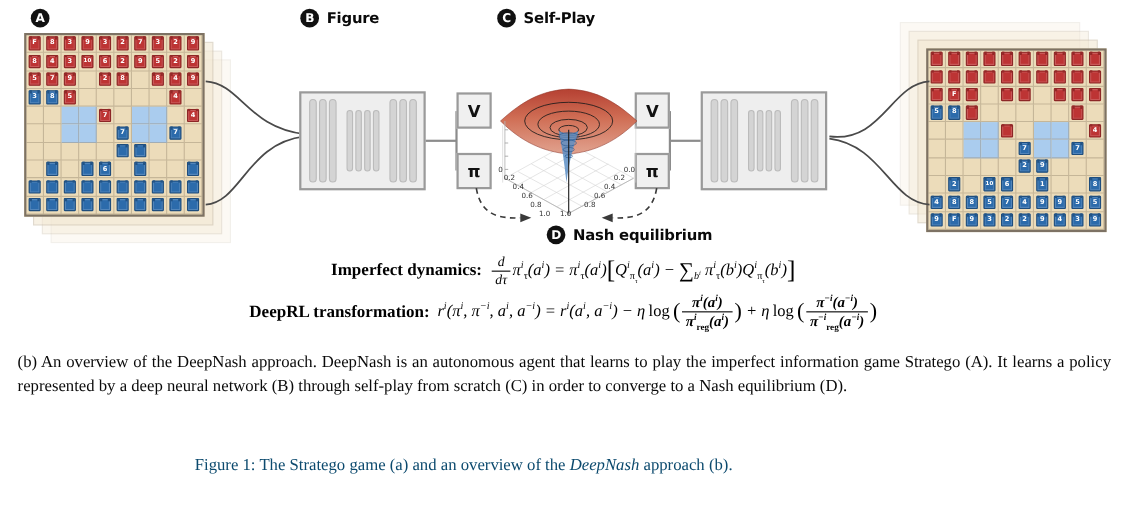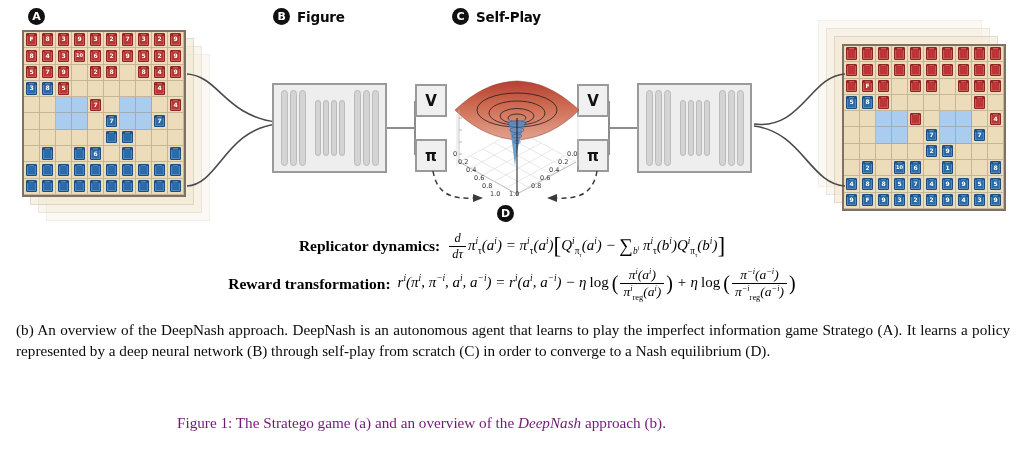--- a/index.html
+++ b/index.html
@@ -109,38 +109,38 @@
   }
   .eqrow + .eqrow{margin-top:7px;}
   .eqlab{font-family:"Liberation Serif",serif;font-weight:700;font-size:15.5px;margin-right:7px;}
   .m{font-family:"Liberation Serif",serif;font-style:italic;}
   .up{font-style:normal;text-align:right;}
   sup,sub{font-size:62%;font-style:italic;line-height:0;}
   sub.rm{font-style:normal;}
   .frac{display:inline-block;vertical-align:middle;text-align:center;margin:0 2px;}
   .frac .num{display:block;border-bottom:1px solid #000;padding:0 3px 1px;font-size:12.5px;}
   .frac .den{display:block;padding:1px 3px 0;font-size:12.5px;}
-  .bigfrac .num,.bigfrac .den{font-size:13.5px;}
+  .bigfrac .num,.bigfrac .den{font-size:13.5px;font-weight:bold;}
   .paren{font-size:20px;font-style:normal;vertical-align:middle;}
   .bigbr{font-size:23px;font-style:normal;vertical-align:-3px;}
   .sum{font-size:19px;font-style:normal;vertical-align:-2px;}
 
   
   .caption{
     position:absolute;left:16px;top:320px;width:994px;
     font-family:"Liberation Serif",serif;
     font-size:15.2px;line-height:1.38;
     text-align:justify;
     color:#0a0a0a;
   }
   .figcap{
     position:absolute;left:0;top:414px;width:843px;
     text-align:center;
     font-family:"Liberation Serif",serif;
-    font-size:15.2px;color:#701a75;
+    font-size:15.2px;color:#0c4a6e;
   }
   .it{font-style:italic;}
 
   
   .plotwrap{position:absolute;}
   .ticklbl{
     position:absolute;
     font-family:"DejaVu Sans",sans-serif;
     font-size:6.5px;color:#333;
   }
@@ -156,20 +156,21 @@
   <div class="seclabel" style="left:273px;top:8px;">
     <span class="badge">B</span>
     <span>Figure</span>
   </div>
   <div class="seclabel" style="left:452px;top:8px;">
     <span class="badge">C</span>
     <span>Self-Play</span>
   </div>
   <div class="seclabel" style="left:497px;top:205px;">
     <span class="badge">D</span>
+    <span>Nash equilibrium</span>
   </div>
 
   <div class="boardwrap" style="left:22px;top:30px;width:190px;height:195px;">
     <div class="ghost" style="left:24px;top:24px;width:164px;height:167px;opacity:.22;"></div>
     <div class="ghost" style="left:16px;top:16px;width:164px;height:167px;opacity:.35;"></div>
     <div class="ghost" style="left:8px;top:8px;width:164px;height:167px;opacity:.55;"></div>
     <div class="board" id="board-left" style="left:0;top:0;width:164px;height:167px;">
         <div class="cell">
           <div class="pc red">
             <span style="font-size: 6px;">F</span>
@@ -916,28 +917,28 @@
     <span class="ticklbl" style="left:113px;top:96px;">0.2</span>
     <span class="ticklbl" style="left:104px;top:104px;">0.4</span>
     <span class="ticklbl" style="left:95px;top:112px;">0.6</span>
     <span class="ticklbl" style="left:86px;top:120px;">0.8</span>
     <span class="ticklbl" style="left:64px;top:128px;">1.0</span>
   </div>
 
   <div class="eqzone">
 
     <div class="eqrow">
-      <span class="eqlab">Replicator dynamics:</span>
+      <span class="eqlab">Imperfect dynamics:</span>
       <span class="m">
         <span class="frac"><span class="num"><span class="m">d</span></span><span class="den"><span class="m">dτ</span></span></span>π<sup>i</sup><sub class="rm">τ</sub>(<span class="m">a</span><sup>i</sup>) = π<sup>i</sup><sub class="rm">τ</sub>(<span class="m">a</span><sup>i</sup>)<span class="bigbr">[</span><span class="m">Q</span><sup>i</sup><sub class="rm">π<sub class="rm">τ</sub></sub>(<span class="m">a</span><sup>i</sup>) − <span class="sum">∑</span><sub class="rm"><span class="m">b</span><sup>i</sup></sub> π<sup>i</sup><sub class="rm">τ</sub>(<span class="m">b</span><sup>i</sup>)<span class="m">Q</span><sup>i</sup><sub class="rm">π<sub class="rm">τ</sub></sub>(<span class="m">b</span><sup>i</sup>)<span class="bigbr">]</span>
       </span>
     </div>
 
     <div class="eqrow">
-      <span class="eqlab">Reward transformation:</span>
+      <span class="eqlab">DeepRL transformation:</span>
       <span class="m">
         <span class="m">r</span><sup>i</sup>(π<sup>i</sup>, π<sup>−i</sup>, <span class="m">a</span><sup>i</sup>, <span class="m">a</span><sup>−i</sup>) = <span class="m">r</span><sup>i</sup>(<span class="m">a</span><sup>i</sup>, <span class="m">a</span><sup>−i</sup>) − η <span class="up">log</span> <span class="paren">(</span><span class="frac bigfrac"><span class="num">π<sup>i</sup>(<span class="m">a</span><sup>i</sup>)</span><span class="den">π<sup>i</sup><sub class="rm">reg</sub>(<span class="m">a</span><sup>i</sup>)</span></span><span class="paren">)</span> + η <span class="up">log</span> <span class="paren">(</span><span class="frac bigfrac"><span class="num">π<sup>−i</sup>(<span class="m">a</span><sup>−i</sup>)</span><span class="den">π<sup>−i</sup><sub class="rm">reg</sub>(<span class="m">a</span><sup>−i</sup>)</span></span><span class="paren">)</span>
       </span>
     </div>
 
   </div>
 
   <div class="caption">(b) An overview of the DeepNash approach. DeepNash is an autonomous agent that learns to play the imperfect information game Stratego (A). It learns a policy represented by a deep neural network (B) through self-play from scratch (C) in order to converge to a Nash equilibrium (D).</div>
 
   <div class="figcap">

